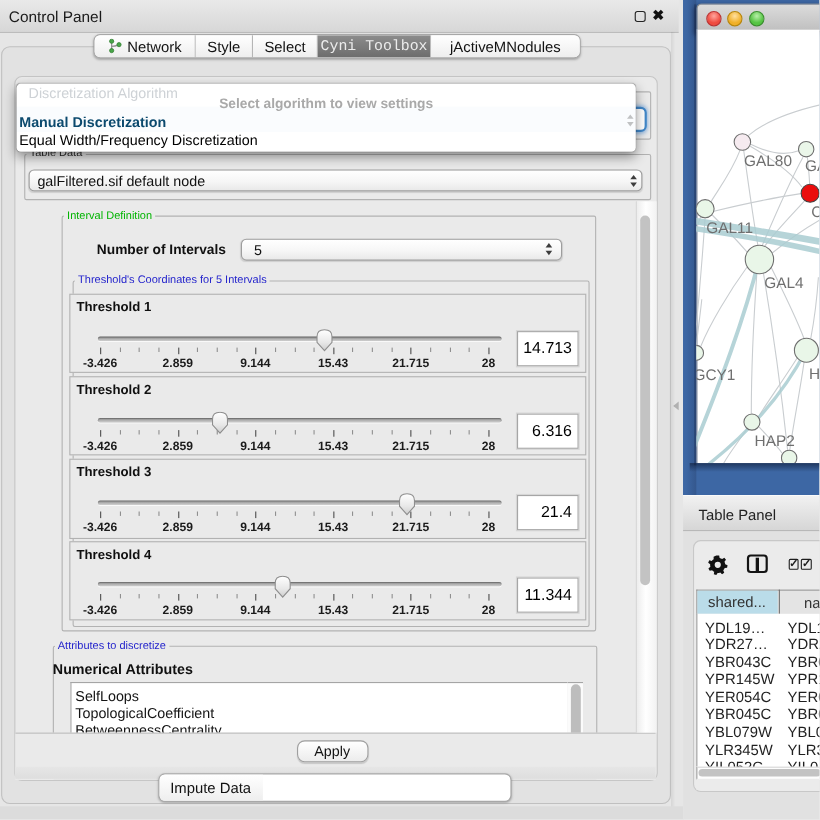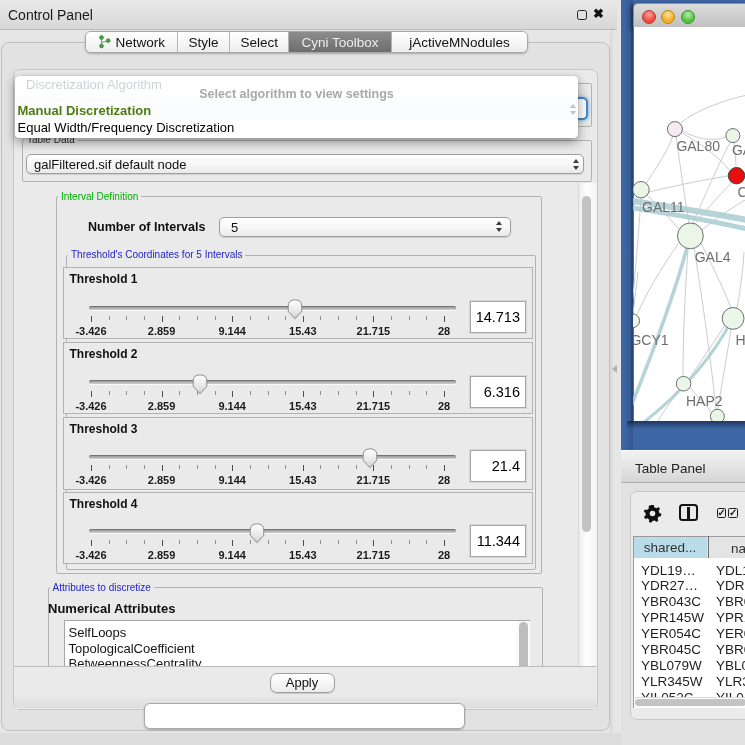--- a/index.html
+++ b/index.html
@@ -38,21 +38,21 @@
 <div class="seg" style="left:85px;top:31px;width:441px;height:20px;">
 <div style="width:92px;"><svg width="14" height="14" viewBox="0 0 14 14" style="margin-right:4px;">
         <line x1="3.5" y1="2.5" x2="3.5" y2="11" stroke="#909090" stroke-width="1.1"></line>
         <path d="M3.5,7.2 Q6.5,7.2 9.8,5.8" stroke="#909090" stroke-width="1.1" fill="none"></path>
         <circle cx="3.5" cy="2.5" r="1.9" fill="#49a549" stroke="#2f7e2f" stroke-width="0.7"></circle>
         <circle cx="3.5" cy="11" r="1.9" fill="#49a549" stroke="#2f7e2f" stroke-width="0.7"></circle>
         <circle cx="10.2" cy="5.6" r="1.9" fill="#49a549" stroke="#2f7e2f" stroke-width="0.7"></circle>
       </svg>Network</div>
 <div style="width:52px;">Style</div>
 <div style="width:59px;">Select</div>
-<div class="sel1" style="width:103px;">Cyni Toolbox</div>
+<div class="sel1" style="width:103px;font-family:Liberation Mono, monospace;">Cyni Toolbox</div>
 <div style="width:137px;">jActiveMNodules</div>
 </div>
 <div class="grp" style="left:22px;top:83px;width:568px;height:42px;"></div>
 <div class="a" style="left:480px;top:97px;width:104px;height:19px;border-radius:5.5px;background:#fff;border:2px solid #4187c8;box-shadow:0 0 3.5px 1px rgba(70,140,215,.5);"></div>
 <div class="grp" style="left:22px;top:140px;width:568px;height:40px;"></div>
 <div class="glbl" style="left:24px;top:133px;color:#2a2a2a;">Table Data</div>
 <div class="combo" style="left:26px;top:154px;width:556px;height:18px;"></div>
 <div class="ct" style="left:34px;top:157px;">galFiltered.sif default node</div>
 <div class="stp stpu" style="left:572.5px;top:158.5px;"></div>
 <div class="stp stpd" style="left:572.5px;top:165.5px;"></div>
@@ -237,26 +237,27 @@
 <div class="a" style="left:68.5px;top:640.5px;font-size:13px;color:#141414;">TopologicalCoefficient</div>
 <div class="a" style="left:68.5px;top:656px;font-size:13px;color:#141414;">BetweennessCentrality</div>
 <div class="a" style="left:515.5px;top:620px;width:14px;height:60px;background:#fbfbfb;border-top:1px solid #a5a5a5;"></div>
 <div class="a" style="left:519px;top:621.5px;width:8.5px;height:70px;background:#bdbdbd;border-radius:4.5px;"></div>
 <div class="a" style="left:14px;top:666px;width:582px;height:42px;background:#eaeaea;border-top:1px solid #bcbcbc;"></div>
 <div class="a" style="left:14px;top:697px;width:582px;height:11px;background:linear-gradient(#e6e6e6,#dedede);"></div>
 <div class="a" style="left:269.5px;top:672.5px;width:63px;height:18px;background:linear-gradient(#ffffff,#ececec);border:1px solid #9f9f9f;border-radius:7px;box-shadow:0 1px 1px rgba(0,0,0,.15);font-size:13px;color:#111;text-align:center;line-height:18px;">Apply</div>
 <div class="a" style="left:577.5px;top:183px;width:18px;height:483px;background:linear-gradient(90deg,#ededed,#ffffff 45%,#f2f2f2);border-left:1px solid #d8d8d8;"></div>
 <div class="a" style="left:581.5px;top:196px;width:9px;height:336px;background:#c3c3c3;border-radius:5px;"></div>
 <div class="seg" style="left:143.5px;top:703px;width:319px;height:24px;">
+<div style="width:94px;">Impute Data</div>
 </div>
 <div class="a" style="left:15px;top:75.5px;width:563px;height:62px;background:#fff;border-radius:4px;box-shadow:0 4px 11px rgba(0,0,0,.42), 0 0 1px rgba(0,0,0,.35);"></div>
 <div class="a" style="left:26px;top:76.5px;font-size:13px;color:#ced2d6;">Discretization Algorithm</div>
 <div class="a" style="left:15px;top:97px;width:563px;height:23px;background:rgba(120,170,220,.04);"></div>
 <div class="a" style="left:15px;top:86.5px;width:563px;text-align:center;font-size:12.5px;font-weight:bold;color:#a9a9a9;">Select algorithm to view settings</div>
-<div class="a" style="left:17.5px;top:102.5px;font-size:13px;font-weight:bold;color:#4d7c0f;">Manual Discretization</div>
+<div class="a" style="left:17.5px;top:102.5px;font-size:13px;font-weight:bold;color:#0c4a6e;">Manual Discretization</div>
 <div class="a" style="left:17.5px;top:119.5px;font-size:13px;color:#000;">Equal Width/Frequency Discretization</div>
 <div class="stp stpu" style="left:570px;top:104px;opacity:.3;"></div>
 <div class="stp stpd" style="left:570px;top:111px;opacity:.3;"></div>
 <div class="a" style="left:612px;top:365px;width:0;height:0;border-top:4px solid transparent;border-bottom:4px solid transparent;border-right:5px solid #9a9a9a;opacity:.7;"></div>
 <div class="a" style="left:621px;top:0;width:124px;height:450px;background:#3d67a4;"></div>
 <div class="a" style="left:621px;top:0;width:12px;height:450px;background:linear-gradient(90deg,#3d67a4 20%,#34578d);"></div>
 <div class="a" style="left:633px;top:3px;width:112px;height:24px;background:linear-gradient(#dcdcdc,#bfbfbf);border:1px solid #8f8f8f;border-right:none;border-top-left-radius:5px;box-shadow:-2px 2px 5px rgba(0,0,20,.45);"></div>
 <div class="a" style="left:641.5px;top:9.5px;width:12px;height:12px;border-radius:50%;background:radial-gradient(circle at 50% 30%, #ffa59e, #ef4b40 60%, #ef4b40);border:0.8px solid #b33;"></div>
 <div class="a" style="left:661px;top:9.5px;width:12px;height:12px;border-radius:50%;background:radial-gradient(circle at 50% 30%, #ffe0a0, #f0b029 60%, #f0b029);border:0.8px solid #b8860b;"></div>
 <div class="a" style="left:680.5px;top:9.5px;width:12px;height:12px;border-radius:50%;background:radial-gradient(circle at 50% 30%, #b7efa9, #55c443 60%, #55c443);border:0.8px solid #3a8f2e;"></div>

